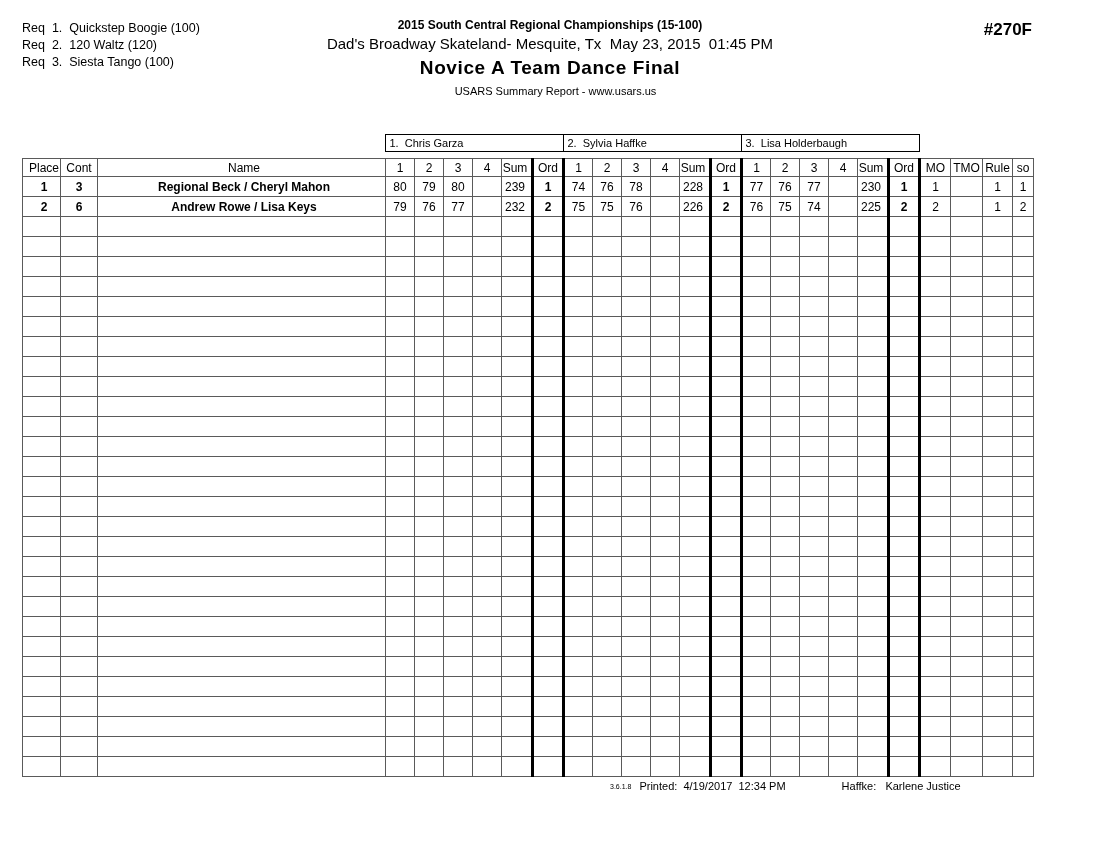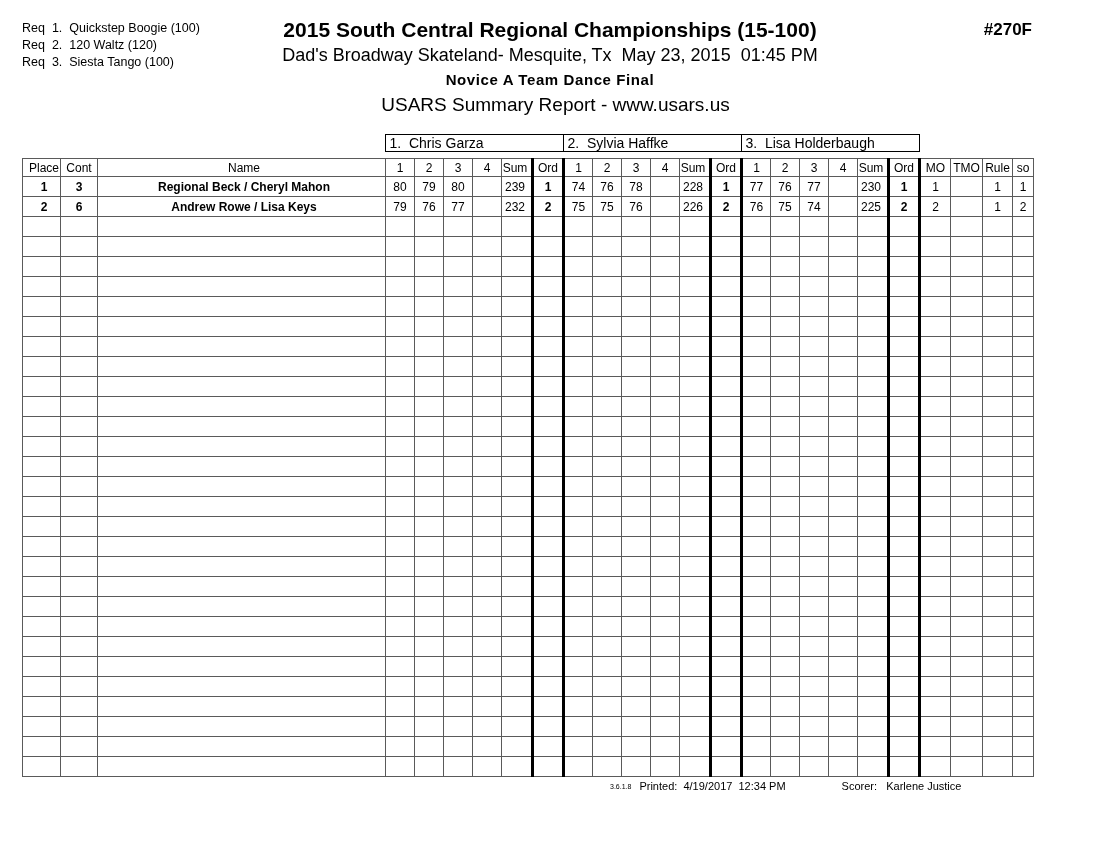--- a/index.html
+++ b/index.html
@@ -4,29 +4,29 @@
 <style>
   * { box-sizing: border-box; }
   html, body { margin: 0; padding: 0; background: #fff; }
   body { font-family: "Liberation Sans", "DejaVu Sans", sans-serif; color: #000; }
   .page { position: relative; width: 1100px; height: 850px; background: #fff; overflow: hidden; }
 
   
   .header { position: relative; height: 134px; }
   .reqs { position: absolute; left: 22px; top: 20px; font-size: 12.5px; line-height: 17px; white-space: pre; }
   .center-block { position: absolute; left: 0; right: 0; top: 18px; text-align: center; }
-  .title { font-size: 21px; font-weight: bold; white-space: pre; }
-  .venue { font-size: 18px; margin-top: 3px; white-space: pre; }
-  .event { font-size: 15px; font-weight: bold; margin-top: 5px; letter-spacing: 0.6px; white-space: pre; }
-  .report { font-size: 19px; margin-top: 6px; white-space: pre; margin-left: 11px; }
+  .title { font-size: 12px; font-weight: bold; white-space: pre; }
+  .venue { font-size: 15px; margin-top: 3px; white-space: pre; }
+  .event { font-size: 19px; font-weight: bold; margin-top: 5px; letter-spacing: 0.6px; white-space: pre; }
+  .report { font-size: 11px; margin-top: 6px; white-space: pre; margin-left: 11px; }
   .evtnum { position: absolute; right: 68px; top: 20px; font-size: 17px; font-weight: bold; }
 
   
   .judge-table { border-collapse: collapse; table-layout: fixed; margin-left: 22px; }
-  .judge-table td { height: 17px; font-size: 14px; padding: 0 0 0 4px; vertical-align: middle;
+  .judge-table td { height: 17px; font-size: 11px; padding: 0 0 0 4px; vertical-align: middle;
                     white-space: pre; overflow: hidden; }
   .judge-table td.nob { border: none; }
   .judge-table td.jbox { border: 1px solid #000; }
 
   
   .score-table { border-collapse: collapse; table-layout: fixed; margin-left: 22px; margin-top: 6px; }
   .score-table th, .score-table td {
     border: 1px solid #5a5a5a;
     font-size: 12px; font-weight: normal;
     height: 20px; padding: 0;
@@ -969,16 +969,16 @@
           <td class="c-tmo">&nbsp;</td>
           <td class="c-rule">&nbsp;</td>
           <td class="c-so">&nbsp;</td>
         </tr>
       </tbody>
   </table>
 
   <div class="footer">
     <span class="ver">3.6.1.8</span>
     <span class="printed">Printed:  4/19/2017  12:34 PM</span>
-    <span class="scorer">Scorer:   Karlene Justice</span>
+    <span class="scorer">Haffke:   Karlene Justice</span>
   </div>
 
 </div>
 
 </body></html>

